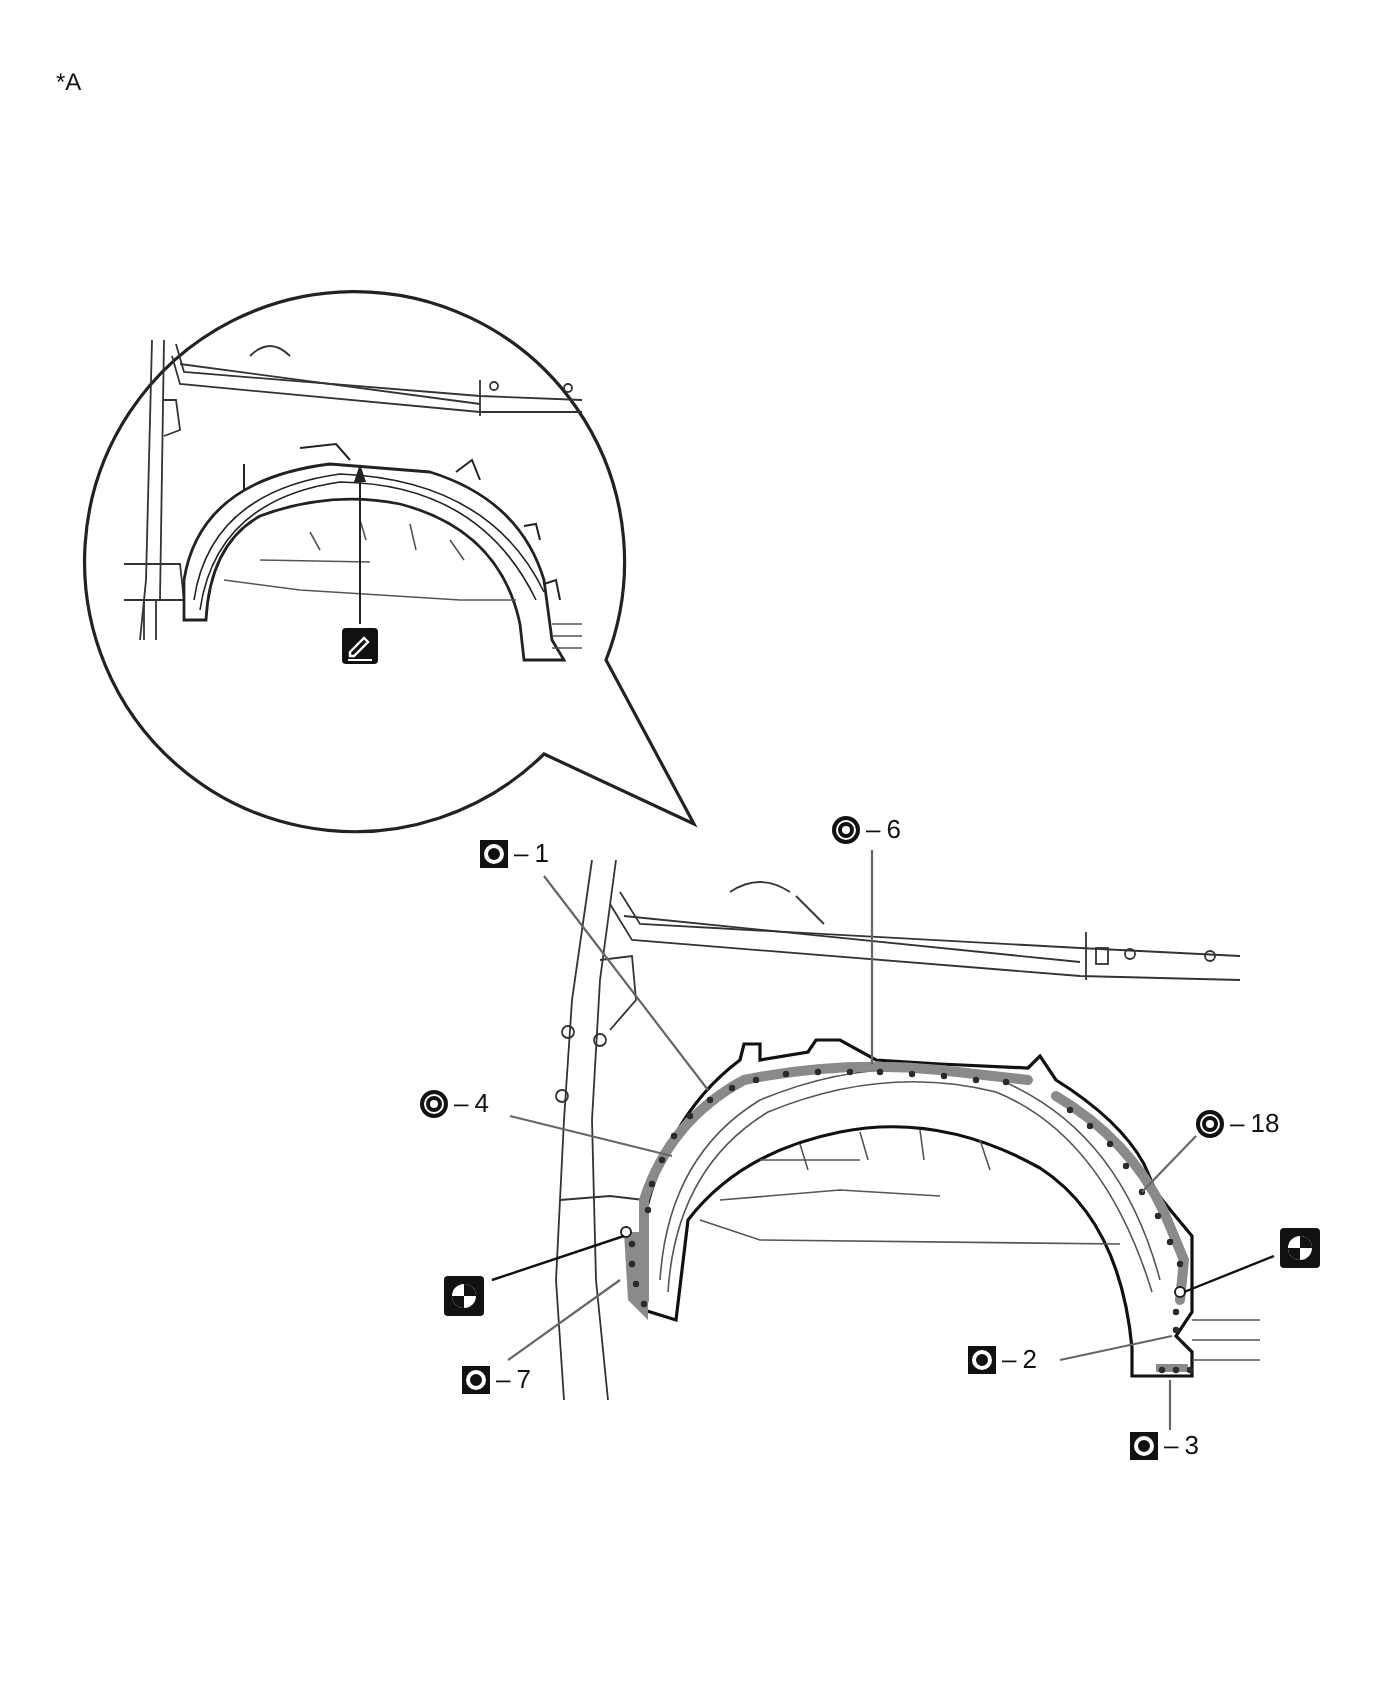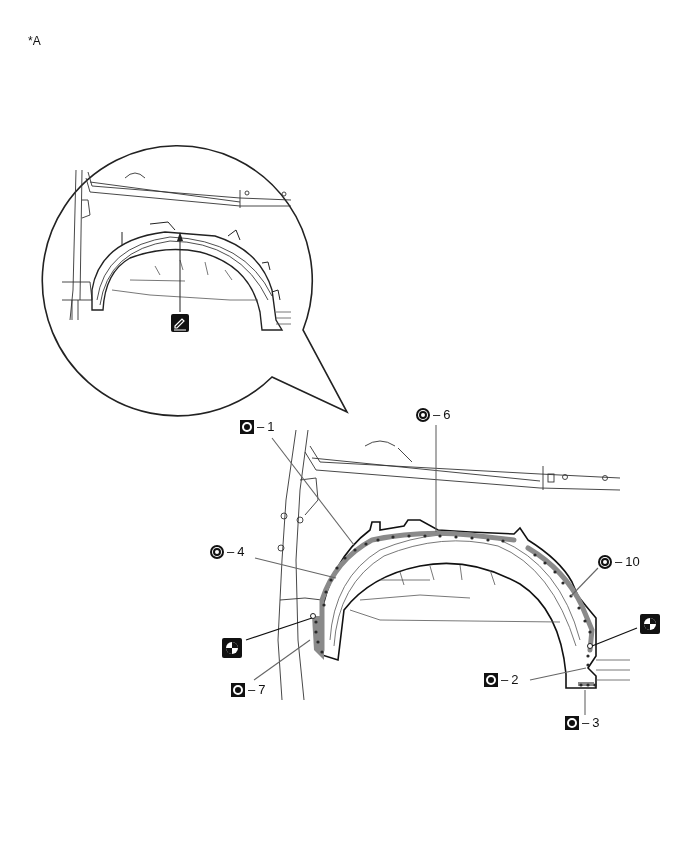--- a/index.html
+++ b/index.html
@@ -176,21 +176,21 @@
       <span class="ring"></span>
     </span>
   <span class="dash">–</span>
   <span>4</span>
 </div>
 <div class="callout" style="left:598px; top:555px;">
   <span class="ico-circ">
       <span class="ring"></span>
     </span>
   <span class="dash">–</span>
-  <span>10</span>
+  <span>18</span>
 </div>
 <div class="callout" style="left:231px; top:683px;">
   <span class="ico-sq">
       <span class="ring"></span>
     </span>
   <span class="dash">–</span>
   <span>7</span>
 </div>
 <div class="callout" style="left:484px; top:673px;">
   <span class="ico-sq">

